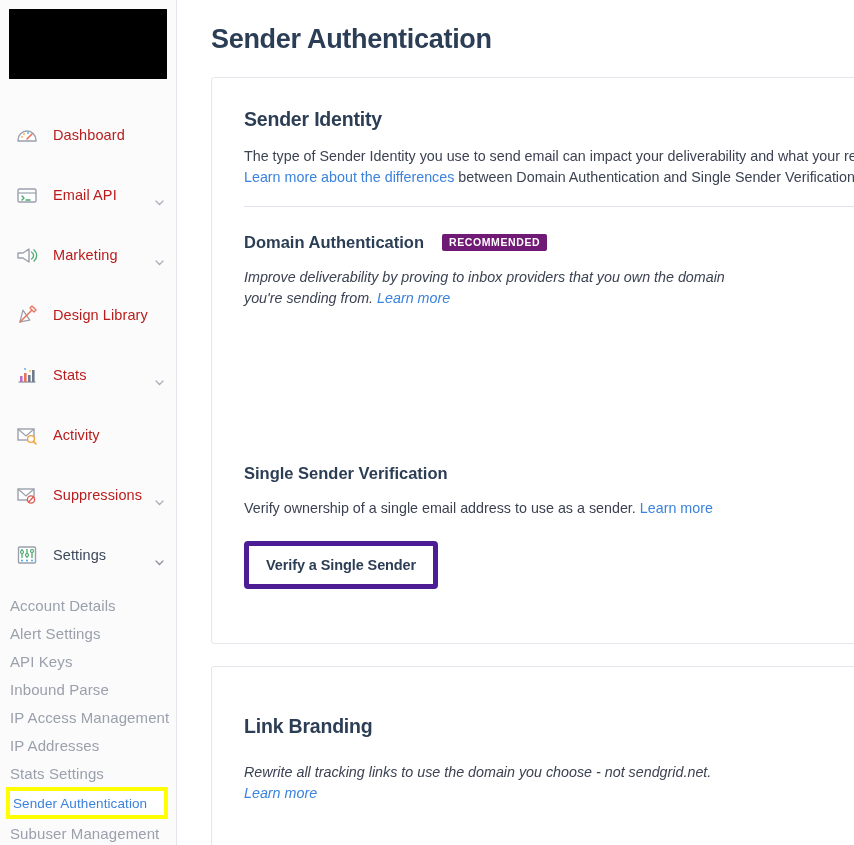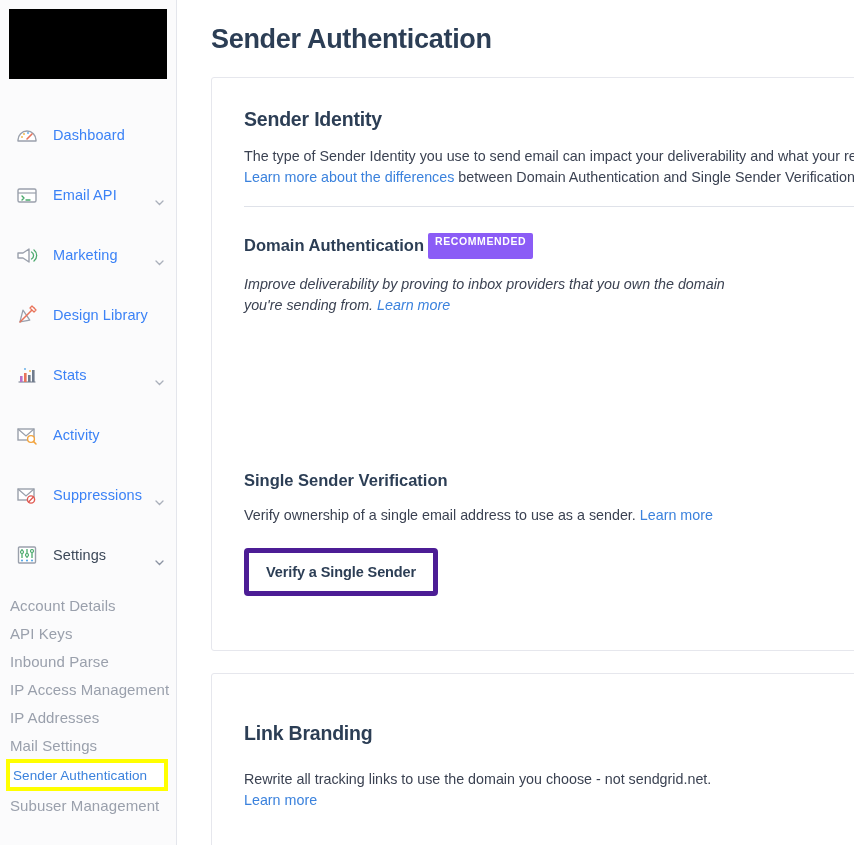--- a/index.html
+++ b/index.html
@@ -52,21 +52,21 @@
     width: 26px;
     height: 26px;
     min-width: 26px;
     display: flex;
     align-items: center;
     justify-content: center;
     margin-right: 13px;
   }
   .nav-label {
     font-size: 14.5px;
-    color: #3b82f6;
+    color: #b91c1c;
     letter-spacing: 0.1px;
     white-space: nowrap;
   }
   .nav-item.active .nav-label {
     color: #3c4858;
   }
   .chev {
     position: absolute;
     right: 12px;
     top: 50%;
@@ -146,20 +146,21 @@
     white-space: nowrap;
   }
   .card-p.wrap {
     white-space: normal;
     max-width: 496px;
     font-style: italic;
   }
   .card-p.wrap-narrow {
     white-space: normal;
     max-width: 496px;
+    font-style: italic;
   }
   a.link {
     color: #3b82dd;
     text-decoration: none;
   }
   .divider {
     height: 1px;
     background: #dfe2e9;
     margin: 18px 0 0 0;
   }
@@ -168,27 +169,27 @@
     align-items: center;
     margin-top: 26px;
   }
   .sec-title {
     font-size: 16.5px;
     font-weight: bold;
     color: #2c3e55;
     text-align: right;
   }
   .badge {
-    margin-left: 4px;
-    background: #8b5cf6;
+    margin-left: 18px;
+    background: #701a75;
     color: #ffffff;
     font-size: 10.5px;
     font-weight: bold;
     letter-spacing: 0.6px;
-    padding: 3px 7px 12px 7px;
+    padding: 3px 7px 4px 7px;
     border-radius: 2px;
     line-height: 1;
   }
   .spacer-block {
     height: 155px;
   }
   .btn {
     display: inline-block;
     margin-top: 22px;
     margin-bottom: 0;
@@ -348,33 +349,36 @@
               <path d="M1 1 L4.5 4.5 L8 1" fill="none" stroke="#8b93a2" stroke-width="1.3" stroke-linecap="round"></path>
             </svg>
         </span>
       </div>
 
       <div class="subnav">
         <div class="subnav-item">
           <span>Account Details</span>
         </div>
         <div class="subnav-item">
+          <span>Alert Settings</span>
+        </div>
+        <div class="subnav-item">
           <span>API Keys</span>
         </div>
         <div class="subnav-item">
           <span>Inbound Parse</span>
         </div>
         <div class="subnav-item">
           <span>IP Access Management</span>
         </div>
         <div class="subnav-item">
           <span>IP Addresses</span>
         </div>
         <div class="subnav-item">
-          <span>Mail Settings</span>
+          <span>Stats Settings</span>
         </div>
         <div class="subnav-item highlight">
           <span>Sender Authentication</span>
         </div>
         <div class="subnav-item">
           <span>Subuser Management</span>
         </div>
       </div>
 
     </div>

